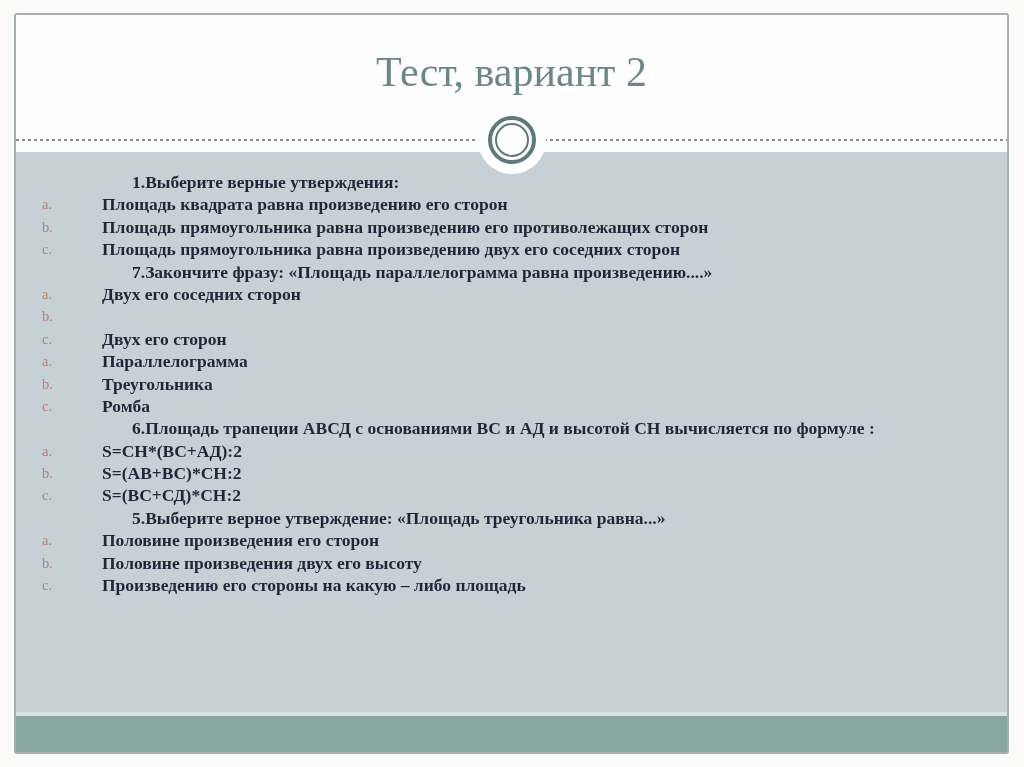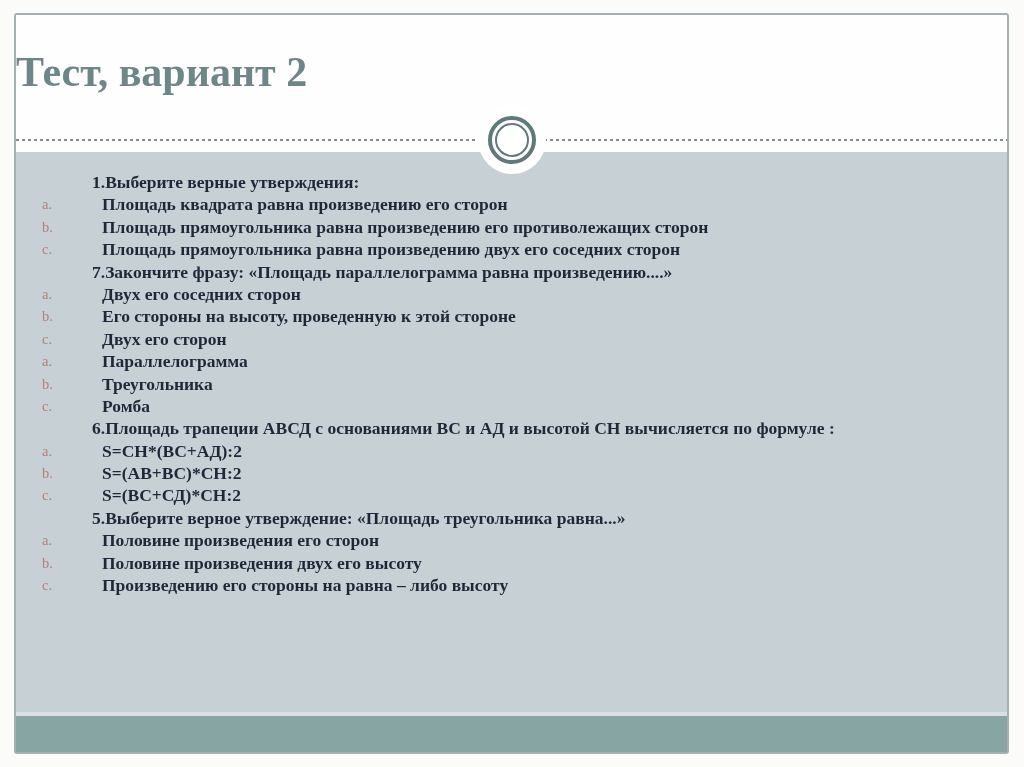--- a/index.html
+++ b/index.html
@@ -23,23 +23,23 @@
   }
   .header {
     position: relative;
     height: 137px;
     background: #fefefe;
     flex: 0 0 auto;
   }
   .title {
     margin: 0;
     padding-top: 32px;
-    text-align: left;
+    text-align: center;
     font-size: 42px;
-    font-weight: 700;
+    font-weight: 400;
     line-height: 50px;
     letter-spacing: 0px;
     color: var(--title-color, #6d8789);
   }
   .dashed-line {
     position: absolute;
     left: 0; right: 0;
     top: 124px;
     height: 2px;
     background: repeating-linear-gradient(90deg, #7f8b8d 0 3px, transparent 3px 6px);
@@ -85,21 +85,21 @@
     font-size: 17.5px;
     font-weight: bold;
     color: var(--body-color, #1f2738);
   }
   .line {
     position: relative;
     height: 22.4px;
     line-height: 22.4px;
     white-space: nowrap;
   }
-  .line.question { padding-left: 76px; font-family: Liberation Serif, serif; }
+  .line.question { padding-left: 116px; font-family: Liberation Serif, serif; }
   .line.option  { padding-left: 86px; }
   .line.option .letter {
     position: absolute;
     left: 26px; top: 0;
     font-size: 14.5px;
     font-weight: normal;
     color: var(--letter-color, #b97f73);
   }
   .footer-strip {
     flex: 0 0 4px;
@@ -124,30 +124,30 @@
     </div>
   </div>
   <div class="content">
     <div class="questions" id="questions-list">
         <div class="line question">1.Выберите верные утверждения:</div>
         <div class="line option"><span class="letter">a.</span><span>Площадь квадрата равна произведению его сторон</span></div>
         <div class="line option"><span class="letter">b.</span><span>Площадь прямоугольника равна произведению его противолежащих сторон</span></div>
         <div class="line option"><span class="letter">c.</span><span>Площадь прямоугольника равна произведению двух его соседних сторон</span></div>
         <div class="line question">7.Закончите фразу: «Площадь параллелограмма равна произведению....»</div>
         <div class="line option"><span class="letter">a.</span><span>Двух его соседних сторон</span></div>
-        <div class="line option"><span class="letter">b.</span><span>Его стороны на высоту, проведенную к этой стороне</span></div>
+        <div class="line option"><span class="letter">b.</span></div>
         <div class="line option"><span class="letter">c.</span><span>Двух его сторон</span></div>
         <div class="line option"><span class="letter">a.</span><span>Параллелограмма</span></div>
         <div class="line option"><span class="letter">b.</span><span>Треугольника</span></div>
         <div class="line option"><span class="letter">c.</span><span>Ромба</span></div>
         <div class="line question">6.Площадь трапеции АВСД с основаниями ВС и АД и высотой СН вычисляется по формуле :</div>
         <div class="line option"><span class="letter">a.</span><span>S=СН*(ВС+АД):2</span></div>
         <div class="line option"><span class="letter">b.</span><span>S=(АВ+ВС)*СН:2</span></div>
         <div class="line option"><span class="letter">c.</span><span>S=(ВС+СД)*СН:2</span></div>
         <div class="line question">5.Выберите верное утверждение: «Площадь треугольника равна...»</div>
         <div class="line option"><span class="letter">a.</span><span>Половине произведения его сторон</span></div>
         <div class="line option"><span class="letter">b.</span><span>Половине произведения двух его высоту</span></div>
-        <div class="line option"><span class="letter">c.</span><span>Произведению его стороны на равна – либо высоту</span></div>
+        <div class="line option"><span class="letter">c.</span><span>Произведению его стороны на какую – либо площадь</span></div>
       </div>
   </div>
   <div class="footer-strip"></div>
   <div class="footer-bar"></div>
 </div>
 
 </body></html>

